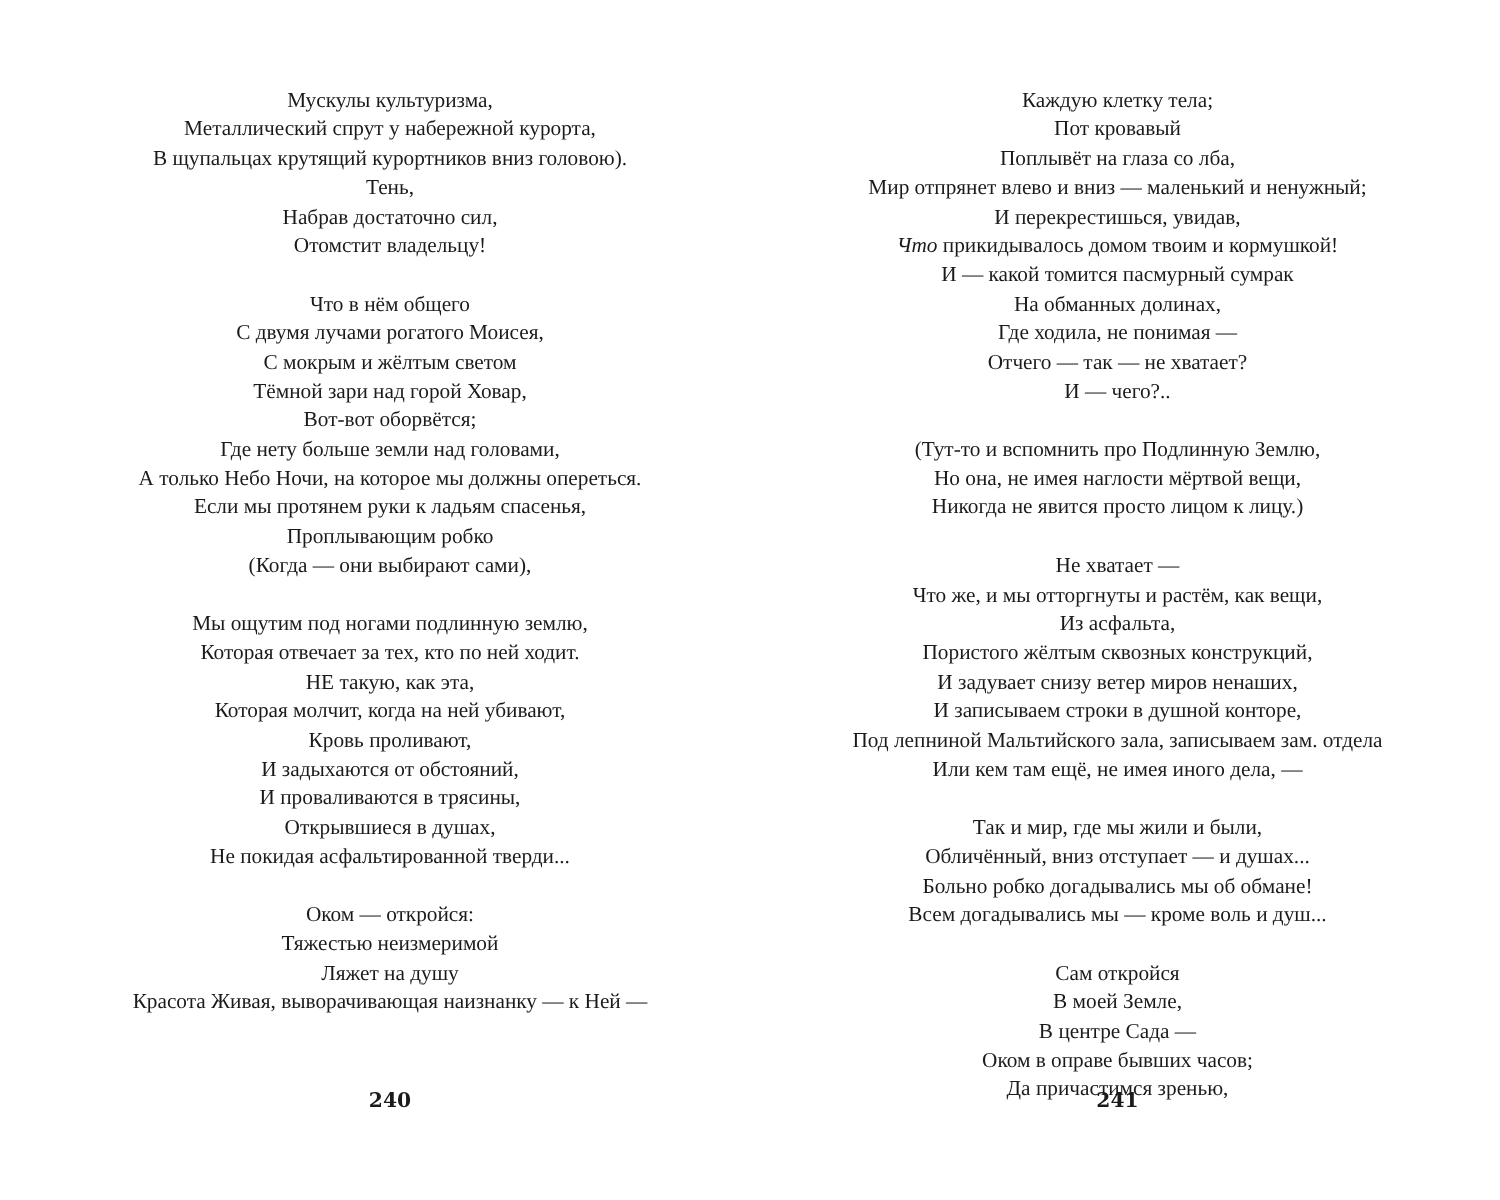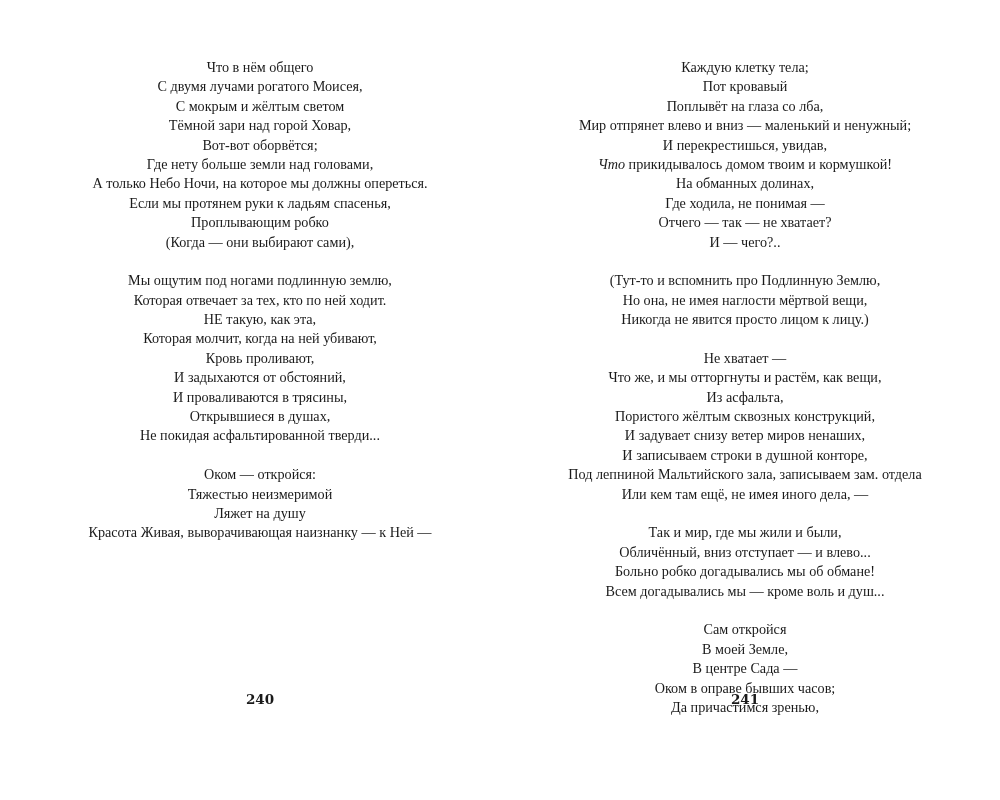--- a/index.html
+++ b/index.html
@@ -4,29 +4,37 @@
 <style>
   html, body { margin: 0; padding: 0; background: #ffffff; }
   body { width: 1000px; height: 800px; position: relative; overflow: hidden;
          font-family: "Liberation Serif", "DejaVu Serif", serif; color: #1a1a1a; }
   .page { position: absolute; top: 58px; width: 400px; text-align: center; }
   .page.left { left: 60px; }
   .page.right { left: 545px; }
   .stanza { margin-bottom: 19.4px; }
   .line { font-size: 14.2px; line-height: 19.4px; height: 19.4px; white-space: nowrap; }
   .line em { }
-  .folio { position: absolute; top: 691px; width: 400px; text-align: center;
+  .folio { position: absolute; top: 726px; width: 400px; text-align: center;
            font-size: 13.5px; font-weight: bold; font-family: "DejaVu Serif", serif; }
   .folio.left { left: 60px; }
   .folio.right { left: 545px; }
 </style>
 </head>
 <body>
 
 <div class="page left">
+  <div class="stanza">
+    <div class="line">Мускулы культуризма,</div>
+    <div class="line">Металлический спрут у набережной курорта,</div>
+    <div class="line">В щупальцах крутящий курортников вниз головою).</div>
+    <div class="line">Тень,</div>
+    <div class="line">Набрав достаточно сил,</div>
+    <div class="line">Отомстит владельцу!</div>
+  </div>
   <div class="stanza">
     <div class="line">Что в нём общего</div>
     <div class="line">С двумя лучами рогатого Моисея,</div>
     <div class="line">С мокрым и жёлтым светом</div>
     <div class="line">Тёмной зари над горой Ховар,</div>
     <div class="line">Вот-вот оборвётся;</div>
     <div class="line">Где нету больше земли над головами,</div>
     <div class="line">А только Небо Ночи, на которое мы должны опереться.</div>
     <div class="line">Если мы протянем руки к ладьям спасенья,</div>
     <div class="line">Проплывающим робко</div>
@@ -52,20 +60,21 @@
 </div>
 
 <div class="page right">
   <div class="stanza">
     <div class="line">Каждую клетку тела;</div>
     <div class="line">Пот кровавый</div>
     <div class="line">Поплывёт на глаза со лба,</div>
     <div class="line">Мир отпрянет влево и вниз — маленький и ненужный;</div>
     <div class="line">И перекрестишься, увидав,</div>
     <div class="line"><em>Что</em><span> прикидывалось домом твоим и кормушкой!</span></div>
+    <div class="line">И — какой томится пасмурный сумрак</div>
     <div class="line">На обманных долинах,</div>
     <div class="line">Где ходила, не понимая —</div>
     <div class="line">Отчего — так — не хватает?</div>
     <div class="line">И — чего?..</div>
   </div>
   <div class="stanza">
     <div class="line">(Тут-то и вспомнить про Подлинную Землю,</div>
     <div class="line">Но она, не имея наглости мёртвой вещи,</div>
     <div class="line">Никогда не явится просто лицом к лицу.)</div>
   </div>
@@ -74,21 +83,21 @@
     <div class="line">Что же, и мы отторгнуты и растём, как вещи,</div>
     <div class="line">Из асфальта,</div>
     <div class="line">Пористого жёлтым сквозных конструкций,</div>
     <div class="line">И задувает снизу ветер миров ненаших,</div>
     <div class="line">И записываем строки в душной конторе,</div>
     <div class="line">Под лепниной Мальтийского зала, записываем зам. отдела</div>
     <div class="line">Или кем там ещё, не имея иного дела, —</div>
   </div>
   <div class="stanza">
     <div class="line">Так и мир, где мы жили и были,</div>
-    <div class="line">Обличённый, вниз отступает — и влево...</div>
+    <div class="line">Обличённый, вниз отступает — и душах...</div>
     <div class="line">Больно робко догадывались мы об обмане!</div>
     <div class="line">Всем догадывались мы — кроме воль и душ...</div>
   </div>
   <div class="stanza">
     <div class="line">Сам откройся</div>
     <div class="line">В моей Земле,</div>
     <div class="line">В центре Сада —</div>
     <div class="line">Оком в оправе бывших часов;</div>
     <div class="line">Да причастимся зренью,</div>
   </div>

